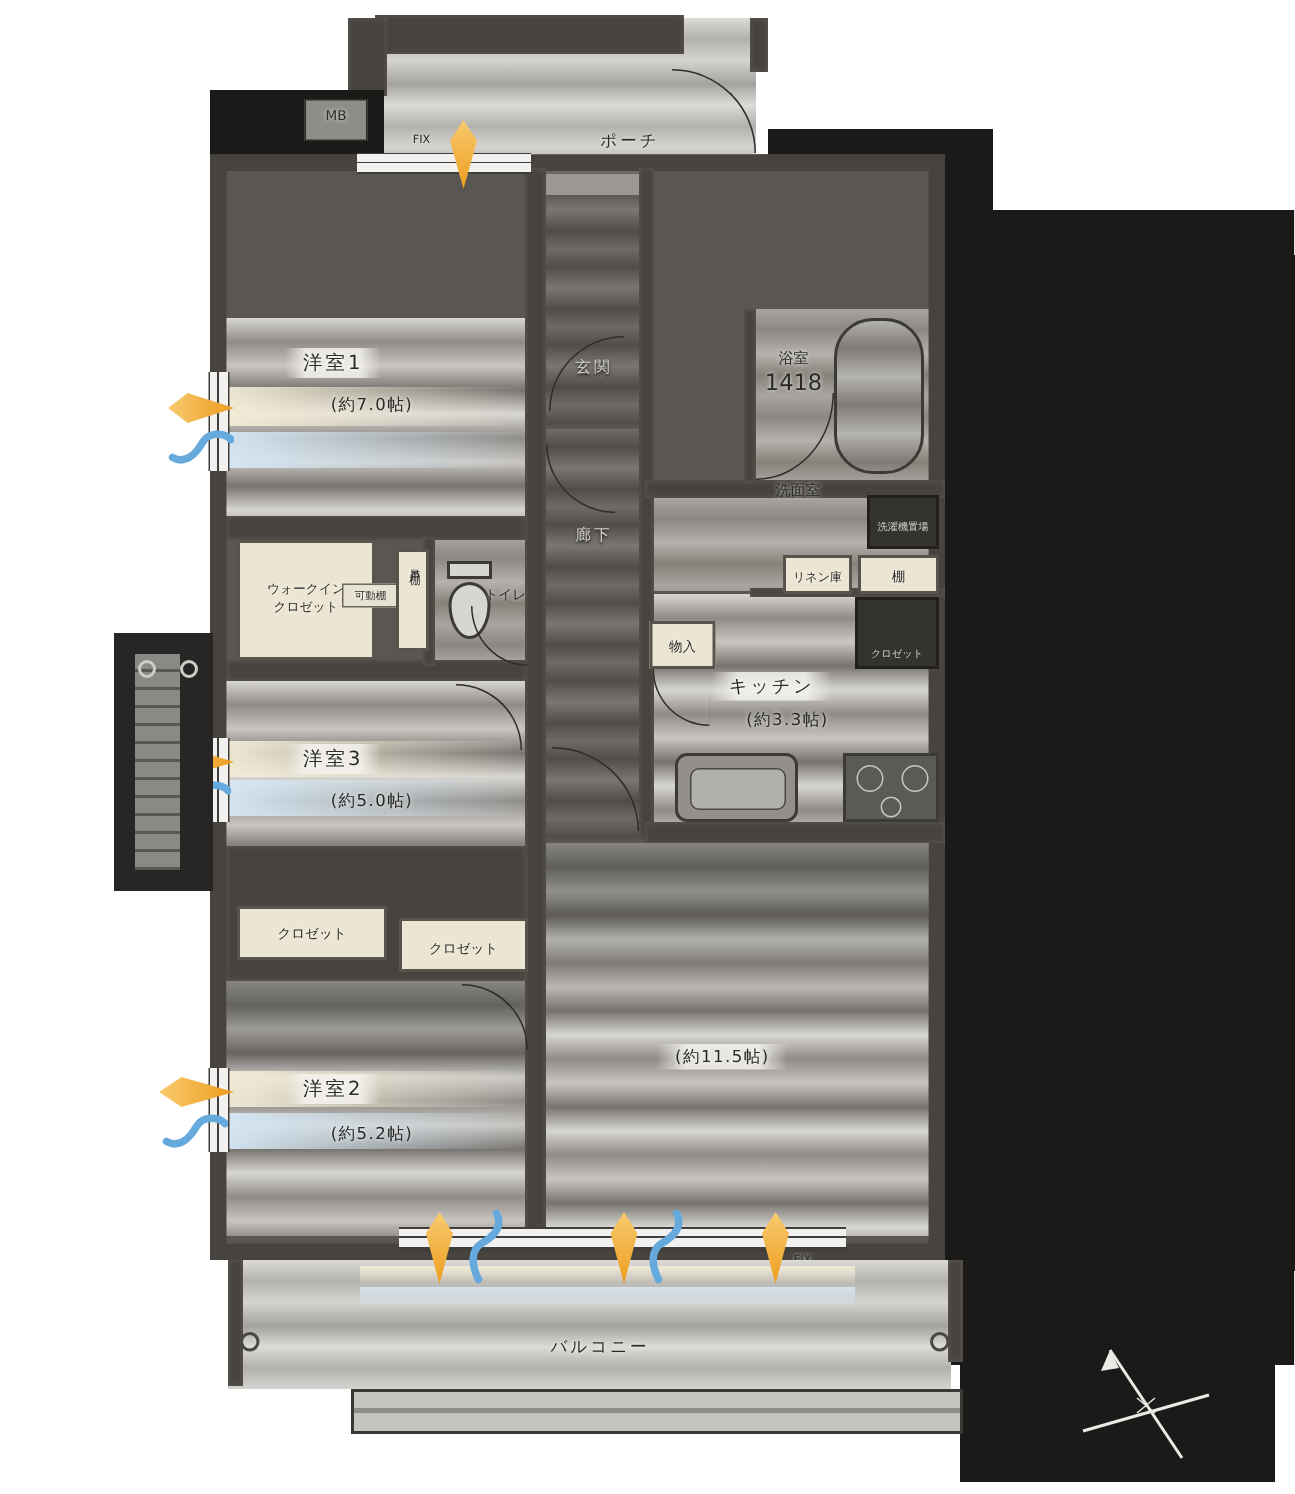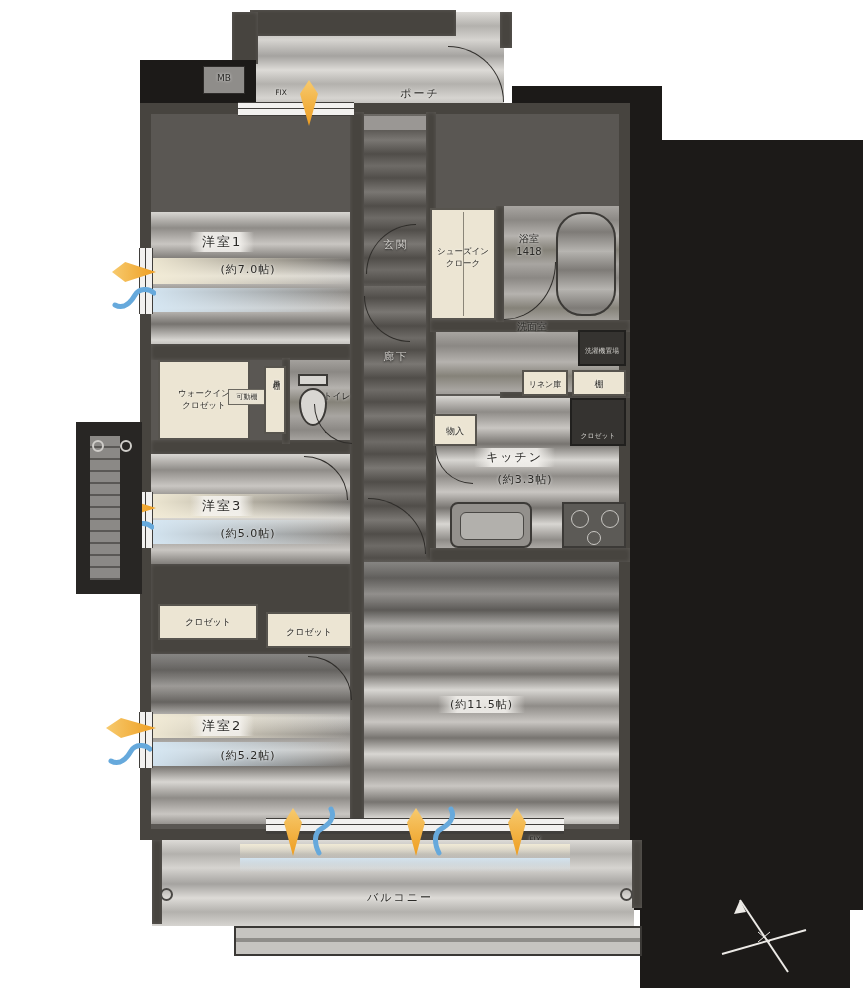--- a/index.html
+++ b/index.html
@@ -108,29 +108,24 @@
   <div class="abs sunband" style="left:151px;top:714px;width:200px;height:24px;"></div>
   <div class="abs airband" style="left:151px;top:742px;width:200px;height:24px;"></div>
   <div class="abs lb rname band" style="left:190px;top:716px;">洋室2</div>
   <div class="abs lb rsize" style="left:188px;top:748px;width:120px;">(約5.2帖)</div>
 
   <div class="abs lb rsize band" style="left:438px;top:696px;">(約11.5帖)</div>
 
   <div class="abs lb-light" style="left:376px;top:238px;width:40px;font-size:10.5px;letter-spacing:2px;">玄関</div>
   <div class="abs lb-light" style="left:378px;top:350px;width:36px;font-size:10.5px;letter-spacing:2px;">廊下</div>
 
-  <div class="abs cream" style="left:430px;top:208px;width:66px;height:112px;">
-    <div class="abs" style="left:31px;top:2px;width:1px;height:104px;background:#8a8578;"></div>
-    <div class="abs lb tiny" style="left:0;top:36px;width:62px;">シューズイン</div>
-    <div class="abs lb tiny" style="left:0;top:48px;width:62px;">クローク</div>
-  </div>
 
   <div class="abs fixture" style="left:556px;top:212px;width:60px;height:104px;border-radius:26px;background:repeating-linear-gradient(180deg,#b3b1ad 0,#7e7b77 18px,#b8b6b2 38px);"></div>
   <div class="abs lb" style="left:506px;top:232px;width:46px;font-size:10px;">浴室</div>
-  <div class="abs lb" style="left:506px;top:246px;width:46px;font-size:10px;">1418</div>
+  <div class="abs lb" style="left:506px;top:246px;width:46px;font-size:15px;">1418</div>
   <div class="abs arc arc-br" style="left:504px;top:262px;width:52px;height:58px;"></div>
 
   <div class="abs lb" style="left:506px;top:320px;width:52px;font-size:10px;z-index:5;">洗面室</div>
   <div class="abs darkbox" style="left:578px;top:330px;width:48px;height:36px;">
     <div class="abs lb-light micro" style="left:0;top:14px;width:44px;text-shadow:none;">洗濯機置場</div>
   </div>
   <div class="abs cream" style="left:522px;top:370px;width:46px;height:26px;">
     <div class="abs lb" style="left:0;top:7px;width:42px;font-size:8px;">リネン庫</div>
   </div>
   <div class="abs cream" style="left:572px;top:370px;width:54px;height:26px;">

